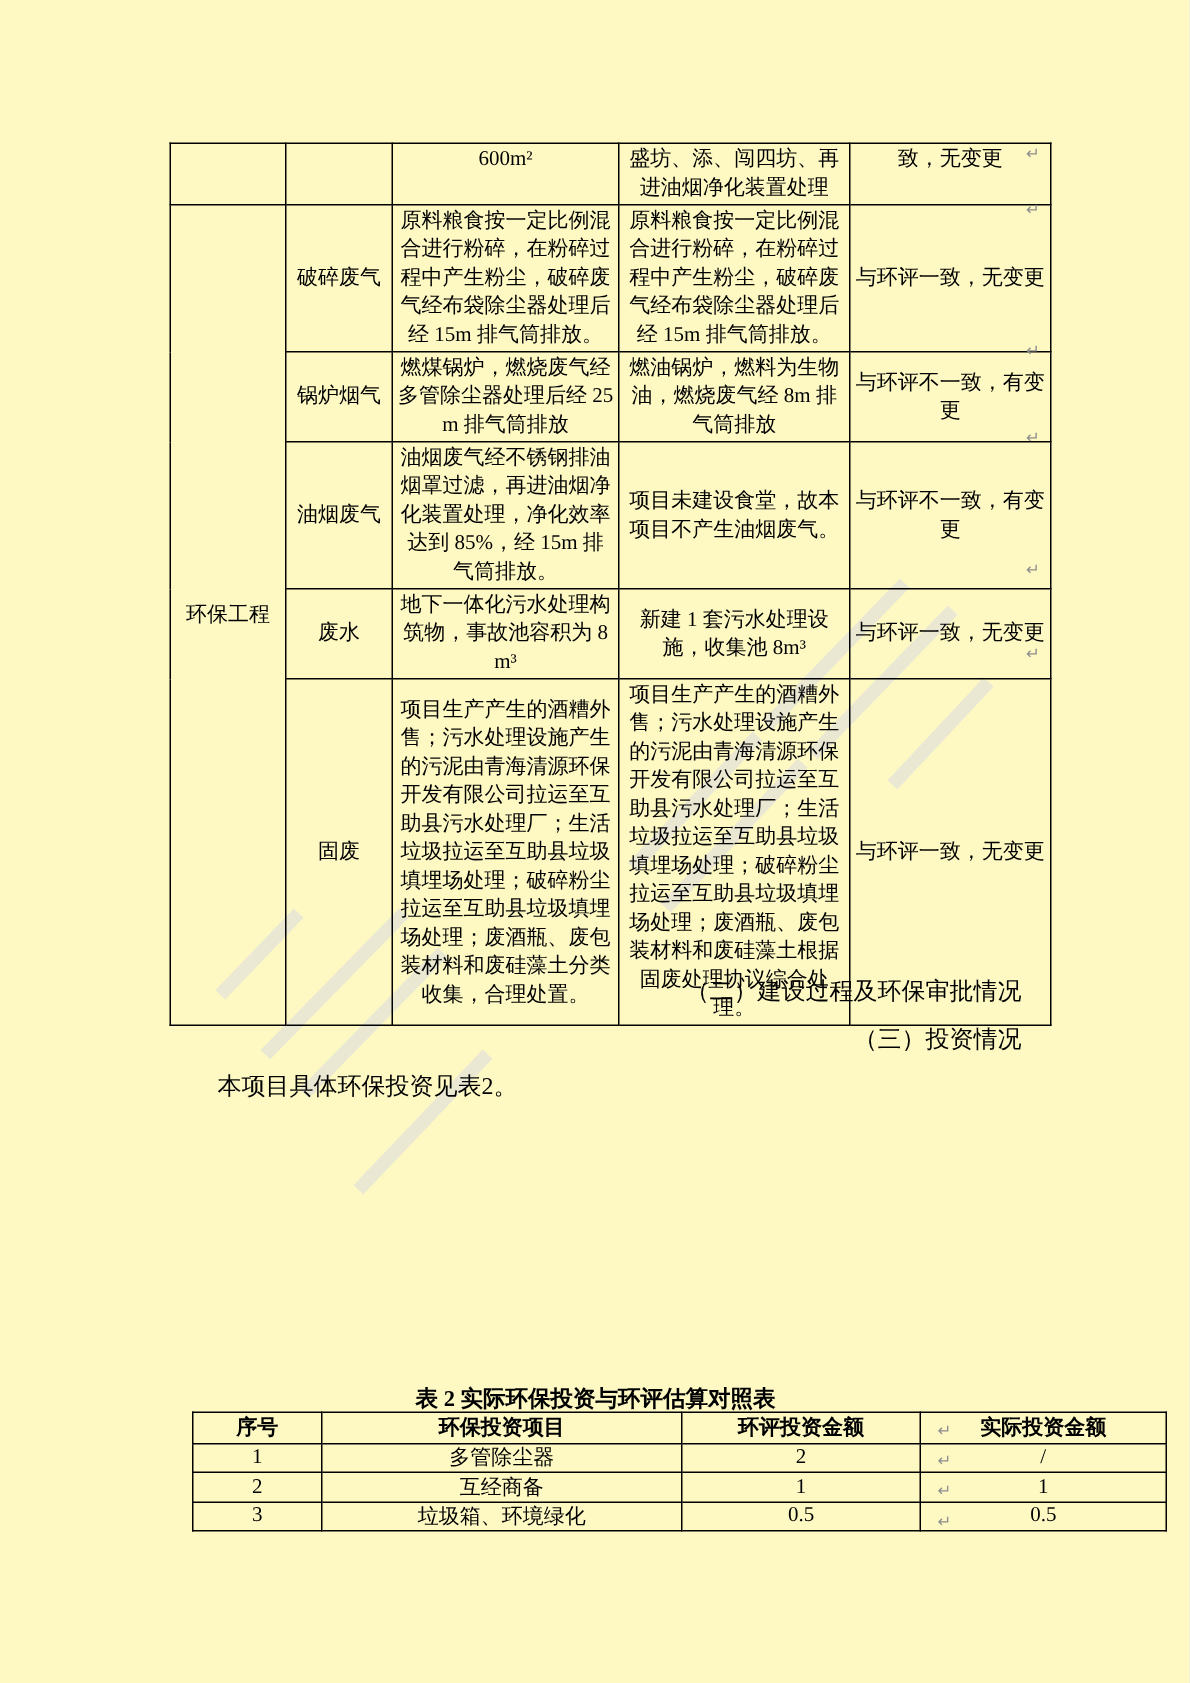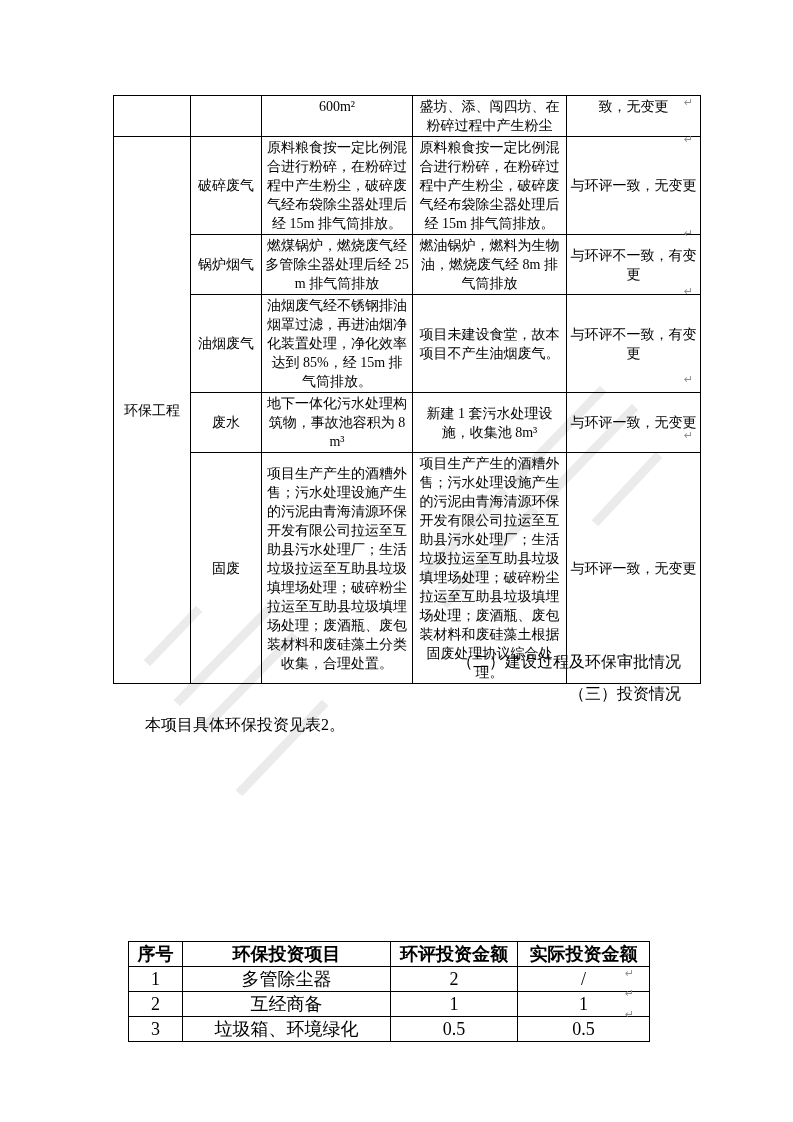--- a/index.html
+++ b/index.html
@@ -1,19 +1,19 @@
 <!DOCTYPE html>
 <html><head>
 <meta charset="utf-8">
 <style>
   html,body { margin:0; padding:0; background:#e9e9e9; }
   .page {
     position:relative;
     width:793px; height:1122px;
-    background:#ffffff;
+    background:#fef9c3;
     font-family:"Liberation Serif","DejaVu Serif",serif;
     color:#000;
     overflow:hidden;
     margin:0 auto;
   }
   
   .watermark { position:absolute; left:0; top:0; pointer-events:none; }
   
   .t1-wrap { position:absolute; left:113px; top:95px; width:568px; }
   table.t1 {
@@ -51,22 +51,22 @@
   .doc-para    { text-indent:2em; text-align:justify; margin:0; }
   
   .t2-title {
     position:absolute; left:113px; top:923px; width:568px;
     font-size:15px; font-weight:bold; text-align:center;
   }
   .t2-wrap { position:absolute; left:128px; top:941px; }
   table.t2 { border-collapse:collapse; table-layout:fixed; width:493px; }
   table.t2 td {
     border:1px solid #000;
-    font-size:18px; text-align:center; vertical-align:middle;
-    padding:0 4px; overflow:hidden;
+    font-size:14px; text-align:center; vertical-align:middle;
+    padding:0 20px; overflow:hidden;
   }
   table.t2 tr.t2-head td { font-weight:bold; }
   .d1 { width:45px; } .d2 { width:199px; } .d3 { width:118px; } .d4 { width:123px; }
   tr.t2-head { height:21px; }
   tr.t2-r1 { height:19px; }
   tr.t2-r2 { height:20px; }
   tr.t2-r3 { height:18px; }
   
   .pmark {
     position:absolute;
@@ -93,21 +93,21 @@
     </g>
   </svg>
 
   <div class="t1-wrap">
     <table class="t1">
       <tbody>
           <tr class="r-carry">
         <td class="c1"></td>
         <td class="c2"></td>
         <td class="c3">600m²</td>
-        <td class="c4">盛坊、添、闯四坊、在粉碎过程中产生粉尘</td>
+        <td class="c4">盛坊、添、闯四坊、再进油烟净化装置处理</td>
         <td class="c5">致，无变更</td>
       </tr>
       <tr class="r-crush">
         <td class="c1" rowspan="5">环保工程</td>
         <td class="c2">破碎废气</td>
         <td class="c3">原料粮食按一定比例混合进行粉碎，在粉碎过程中产生粉尘，破碎废气经布袋除尘器处理后经 15m 排气筒排放。</td>
         <td class="c4">原料粮食按一定比例混合进行粉碎，在粉碎过程中产生粉尘，破碎废气经布袋除尘器处理后经 15m 排气筒排放。</td>
         <td class="c5">与环评一致，无变更</td>
       </tr>
       <tr class="r-boiler">
@@ -137,20 +137,21 @@
     </tbody>
       </table>
   </div>
 
   <div class="textblock">
     <div class="doc-heading">（二）建设过程及环保审批情况</div>
     <div class="doc-heading">（三）投资情况</div>
     <p class="doc-para">本项目具体环保投资见表2。</p>
   </div>
 
+  <div class="t2-title">表 2 实际环保投资与环评估算对照表</div>
   <div class="t2-wrap">
     <table class="t2">
       <tbody>
           <tr class="t2-head">
         <td class="d1">序号</td>
         <td class="d2">环保投资项目</td>
         <td class="d3">环评投资金额</td>
         <td class="d4">实际投资金额</td>
       </tr>
       <tr class="t2-r1">

